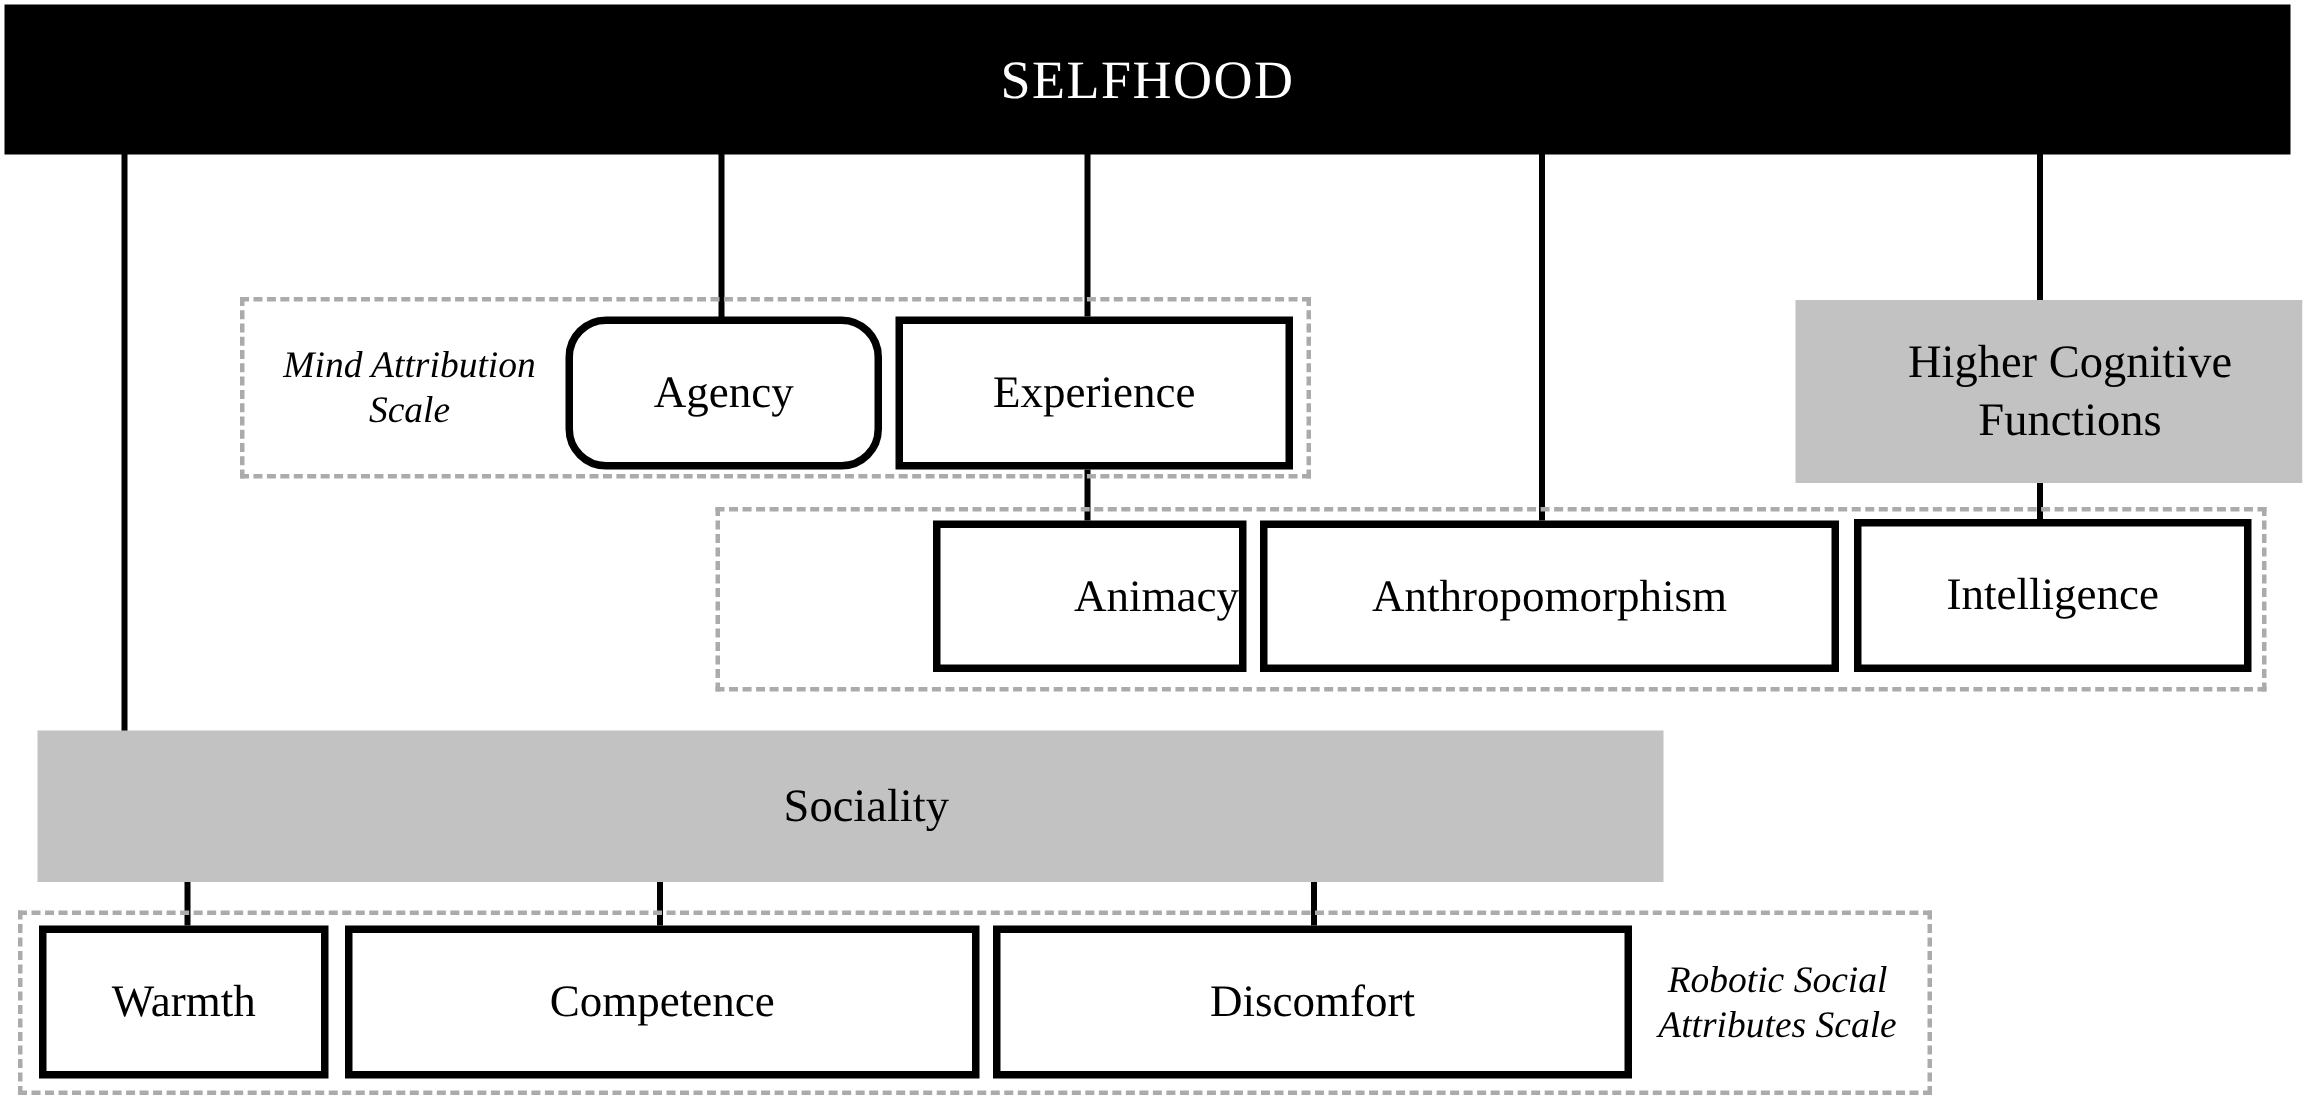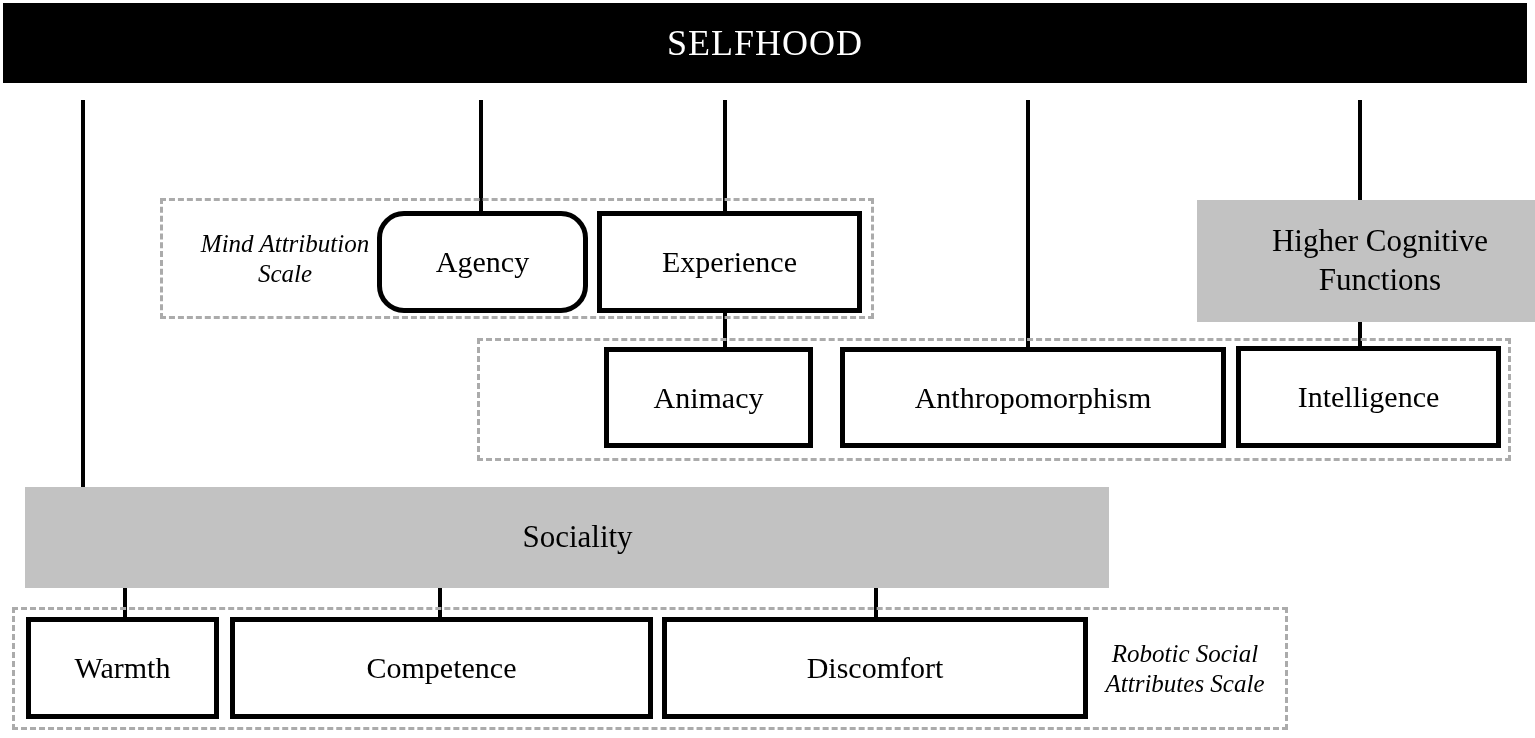--- a/index.html
+++ b/index.html
@@ -9,21 +9,21 @@
     height: 738px;
     background: #ffffff;
     font-family: "Liberation Serif", "DejaVu Serif", serif;
     color: #000000;
     overflow: hidden;
   }
   
   .header-bar {
     position: absolute;
     left: 3px; top: 3px;
-    width: 1524px; height: 80px;
+    width: 1524px; height: 100px;
     background: #000000;
     color: #ffffff;
     display: flex; align-items: center; justify-content: center;
     font-size: 36px;
     letter-spacing: 1px;
   }
   
   .vline { position: absolute; width: 4px; background: #000000; }
   .l-sociality      { left:  81px; top: 100px; height: 388px; }
   .l-agency         { left: 479px; top: 100px; height: 113px; }
@@ -47,36 +47,36 @@
   .g-rsas     { left:   12px; top: 607px; width: 1276px; height: 123px; }
   
   .group-label {
     position: absolute;
     display: flex; align-items: center; justify-content: center;
     text-align: center;
     font-style: italic;
     font-size: 25px;
     line-height: 1.2;
   }
-  .lab-mind     { left: 179px; top: 198px; width: 212px; height: 121px; font-style: italic; }
+  .lab-mind     { left: 167px; top: 198px; width: 212px; height: 121px; font-style: italic; }
   .lab-godspeed { left: 480px; top: 338px; width: 142px; height: 123px; }
   .lab-rsas     { left:1085px; top: 607px; width: 200px; height: 123px; }
   
   .node {
     position: absolute;
     background: #ffffff;
     border: 5px solid #000000;
     box-sizing: border-box;
     display: flex; align-items: center; justify-content: center;
     text-align: center;
     font-size: 30px;
   }
   .n-agency     { left: 377px; top: 211px; width: 211px; height: 102px; border-radius: 27px; }
   .n-experience { left: 597px; top: 211px; width: 265px; height: 102px; }
-  .n-animacy    { left: 604px; top: 347px; width: 209px; height: 101px; }
+  .n-animacy    { left: 622px; top: 347px; width: 209px; height: 101px; justify-content: flex-end; }
   .n-anthro     { left: 840px; top: 347px; width: 386px; height: 101px; }
   .n-intel      { left:1236px; top: 346px; width: 265px; height: 102px; }
   .n-warmth     { left:  26px; top: 617px; width: 193px; height: 102px; }
   .n-competence { left: 230px; top: 617px; width: 423px; height: 102px; }
   .n-discomfort { left: 662px; top: 617px; width: 426px; height: 102px; }
   
   .gray-node {
     position: absolute;
     background: #c2c2c2;
     display: flex; align-items: center; justify-content: center;

